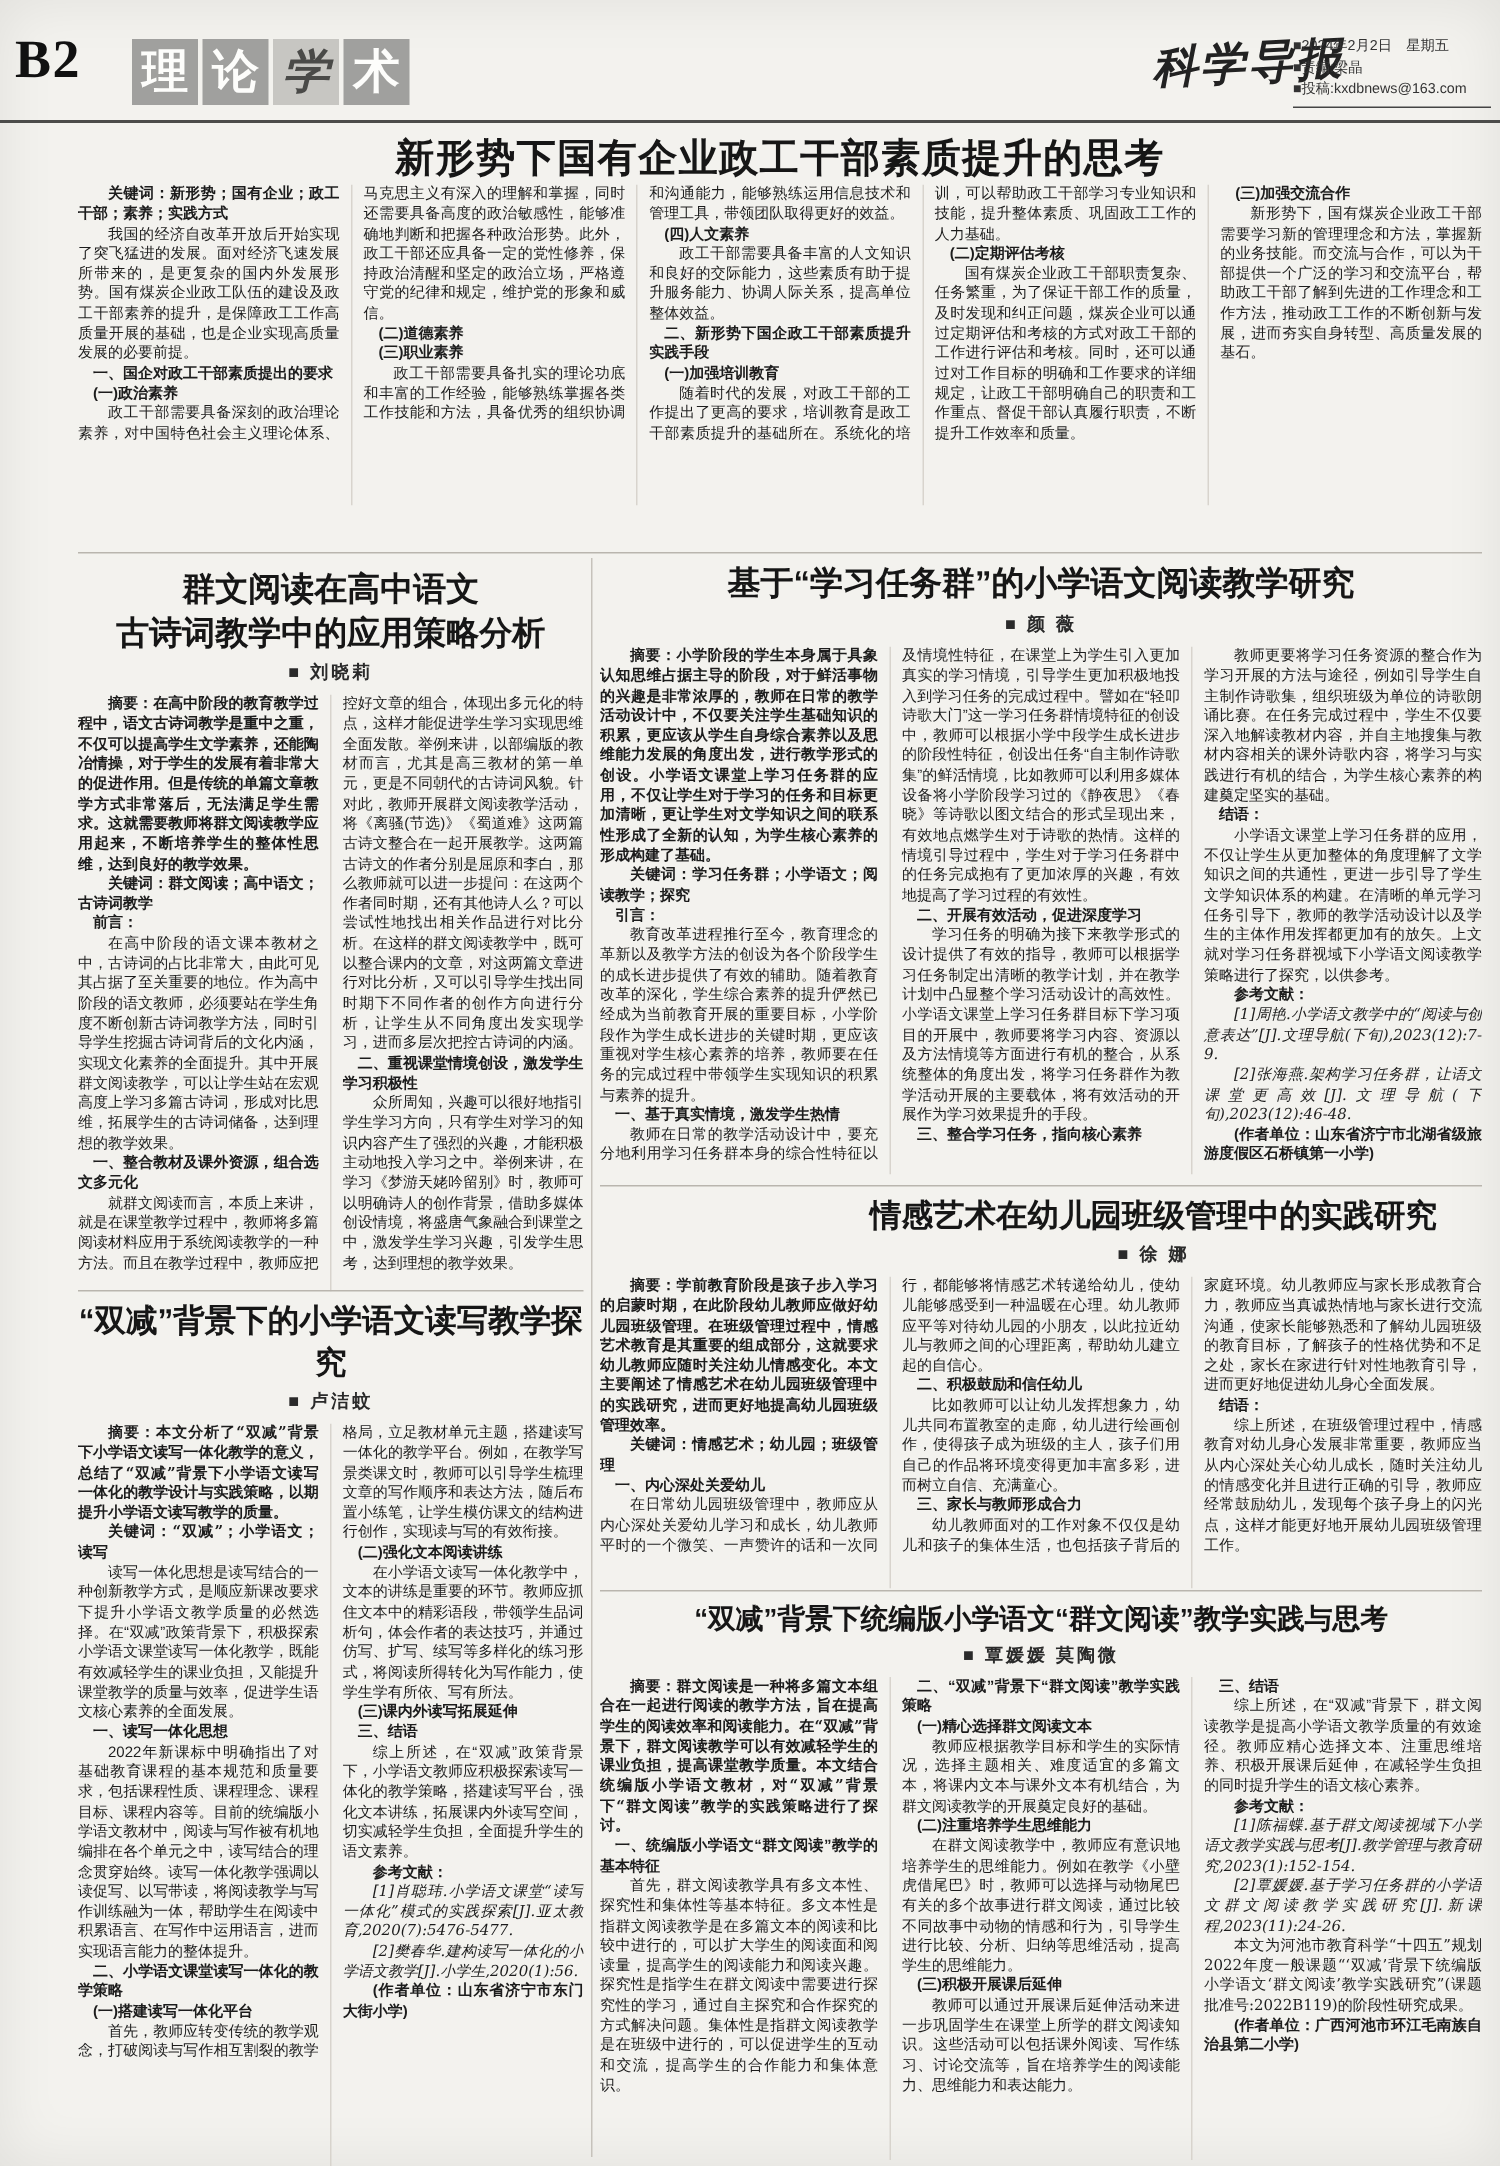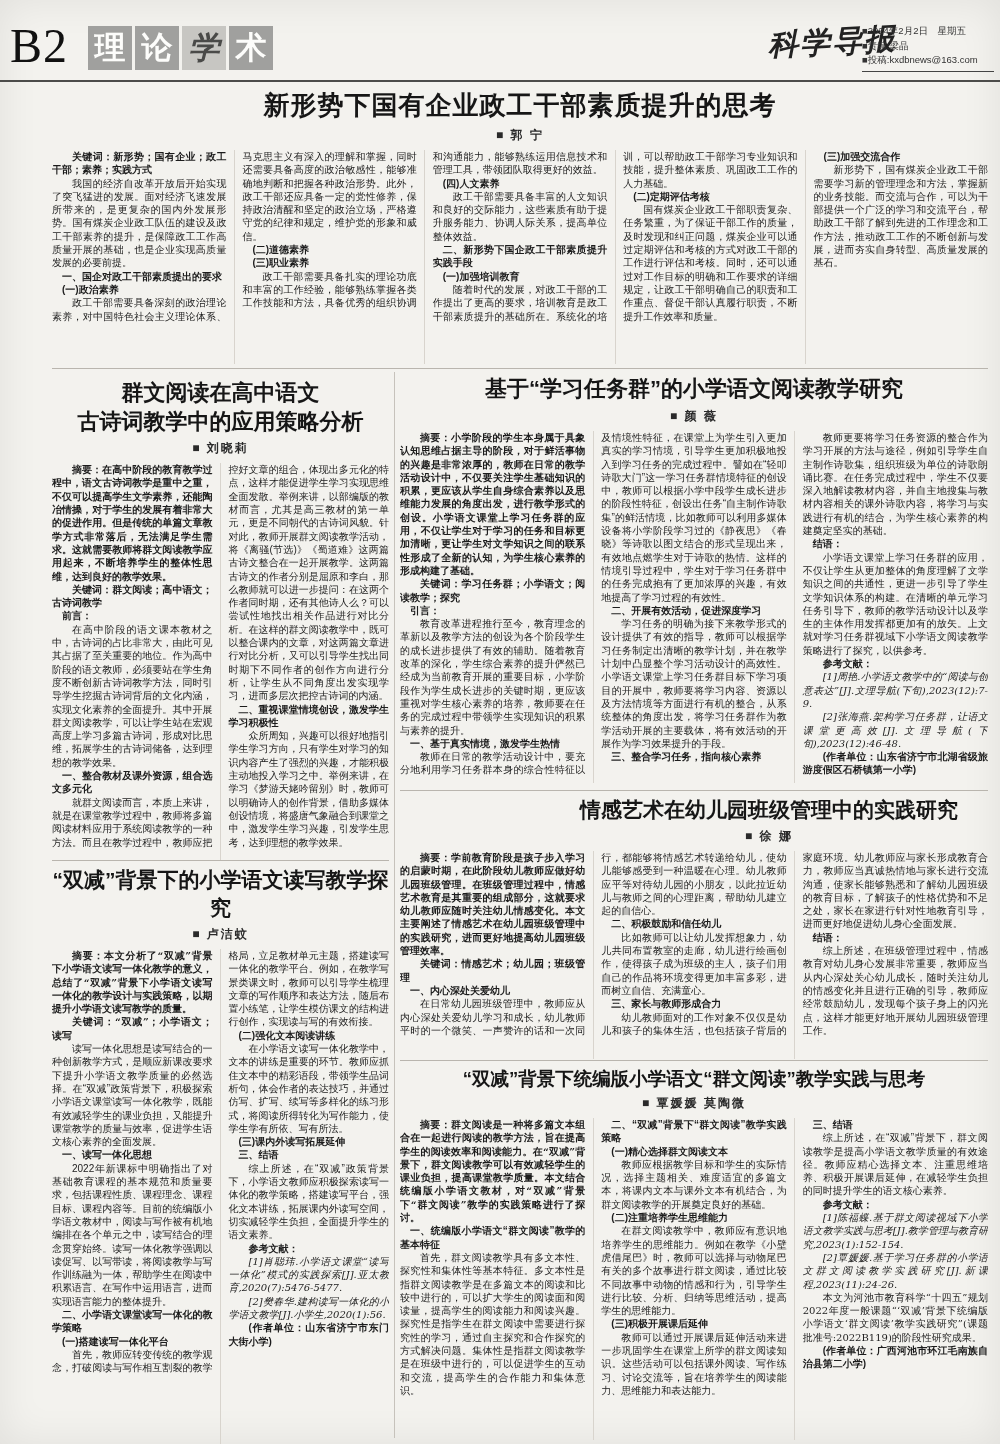--- a/index.html
+++ b/index.html
@@ -3,21 +3,21 @@
 <meta charset="utf-8">
 <style>
   html,body{margin:0;padding:0;}
   body{background:#888;}
   .page{position:relative;width:1000px;height:1444px;margin:0 auto;background:#f3f2ee;
         font-family:"Liberation Sans","DejaVu Sans",sans-serif;color:#1c1c1c;overflow:hidden;
         box-shadow:inset 0 0 40px rgba(0,0,0,.08);}
   
   .hdr{position:absolute;left:0;top:0;width:100%;height:80px;}
   .edition{position:absolute;left:10px;top:18px;font-family:"Liberation Serif","DejaVu Serif",serif;
-           font-weight:normal;font-size:48px;color:#111;letter-spacing:1px;}
+           font-weight:bold;font-size:36px;color:#111;letter-spacing:1px;}
   .tiles{position:absolute;left:88px;top:26px;display:flex;gap:3px;}
   .tile{width:44px;height:44px;display:flex;align-items:center;justify-content:center;
         font-weight:bold;font-size:31px;font-family:"Liberation Sans",sans-serif;}
   .tile.dark{background:#a0a09e;color:#fdfdfb;}
   .tile.light{background:#c7c6c2;color:#4a4a48;font-family:"DejaVu Serif",serif;font-style:italic;}
   .masthead{position:absolute;left:768px;top:22px;font-family:"DejaVu Serif",serif;font-weight:bold;
             font-style:italic;font-size:30px;color:#222;transform:rotate(-3deg);letter-spacing:2px;}
   .meta{position:absolute;left:862px;top:24px;width:132px;font-size:9.5px;line-height:1.55;
         color:#333;border-bottom:1px solid #444;padding-bottom:3px;}
   .meta div{white-space:nowrap;overflow:hidden;}
@@ -78,21 +78,20 @@
     <div class="meta">
         <div class="meta-line">■2024年2月2日　星期五</div>
         <div class="meta-line">■责编:梁晶</div>
         <div class="meta-line">■投稿:kxdbnews@163.com</div>
       </div>
     <div class="hdr-rule"></div>
   </header>
 
   <section class="article" id="a1">
     <h2 class="t1">新形势下国有企业政工干部素质提升的思考</h2>
-    <div class="byline">■ 郭 宁</div>
     <div class="cols">
         <p class="kw">关键词：新形势；国有企业；政工干部；素养；实践方式</p>
         <p class="body">我国的经济自改革开放后开始实现了突飞猛进的发展。面对经济飞速发展所带来的，是更复杂的国内外发展形势。国有煤炭企业政工队伍的建设及政工干部素养的提升，是保障政工工作高质量开展的基础，也是企业实现高质量发展的必要前提。</p>
         <p class="h">一、国企对政工干部素质提出的要求</p>
         <p class="sub">(一)政治素养</p>
         <p class="body">政工干部需要具备深刻的政治理论素养，对中国特色社会主义理论体系、马克思主义有深入的理解和掌握，同时还需要具备高度的政治敏感性，能够准确地判断和把握各种政治形势。此外，政工干部还应具备一定的党性修养，保持政治清醒和坚定的政治立场，严格遵守党的纪律和规定，维护党的形象和威信。</p>
         <p class="sub">(二)道德素养</p>
         <p class="sub">(三)职业素养</p>
         <p class="body">政工干部需要具备扎实的理论功底和丰富的工作经验，能够熟练掌握各类工作技能和方法，具备优秀的组织协调和沟通能力，能够熟练运用信息技术和管理工具，带领团队取得更好的效益。</p>
         <p class="sub">(四)人文素养</p>

